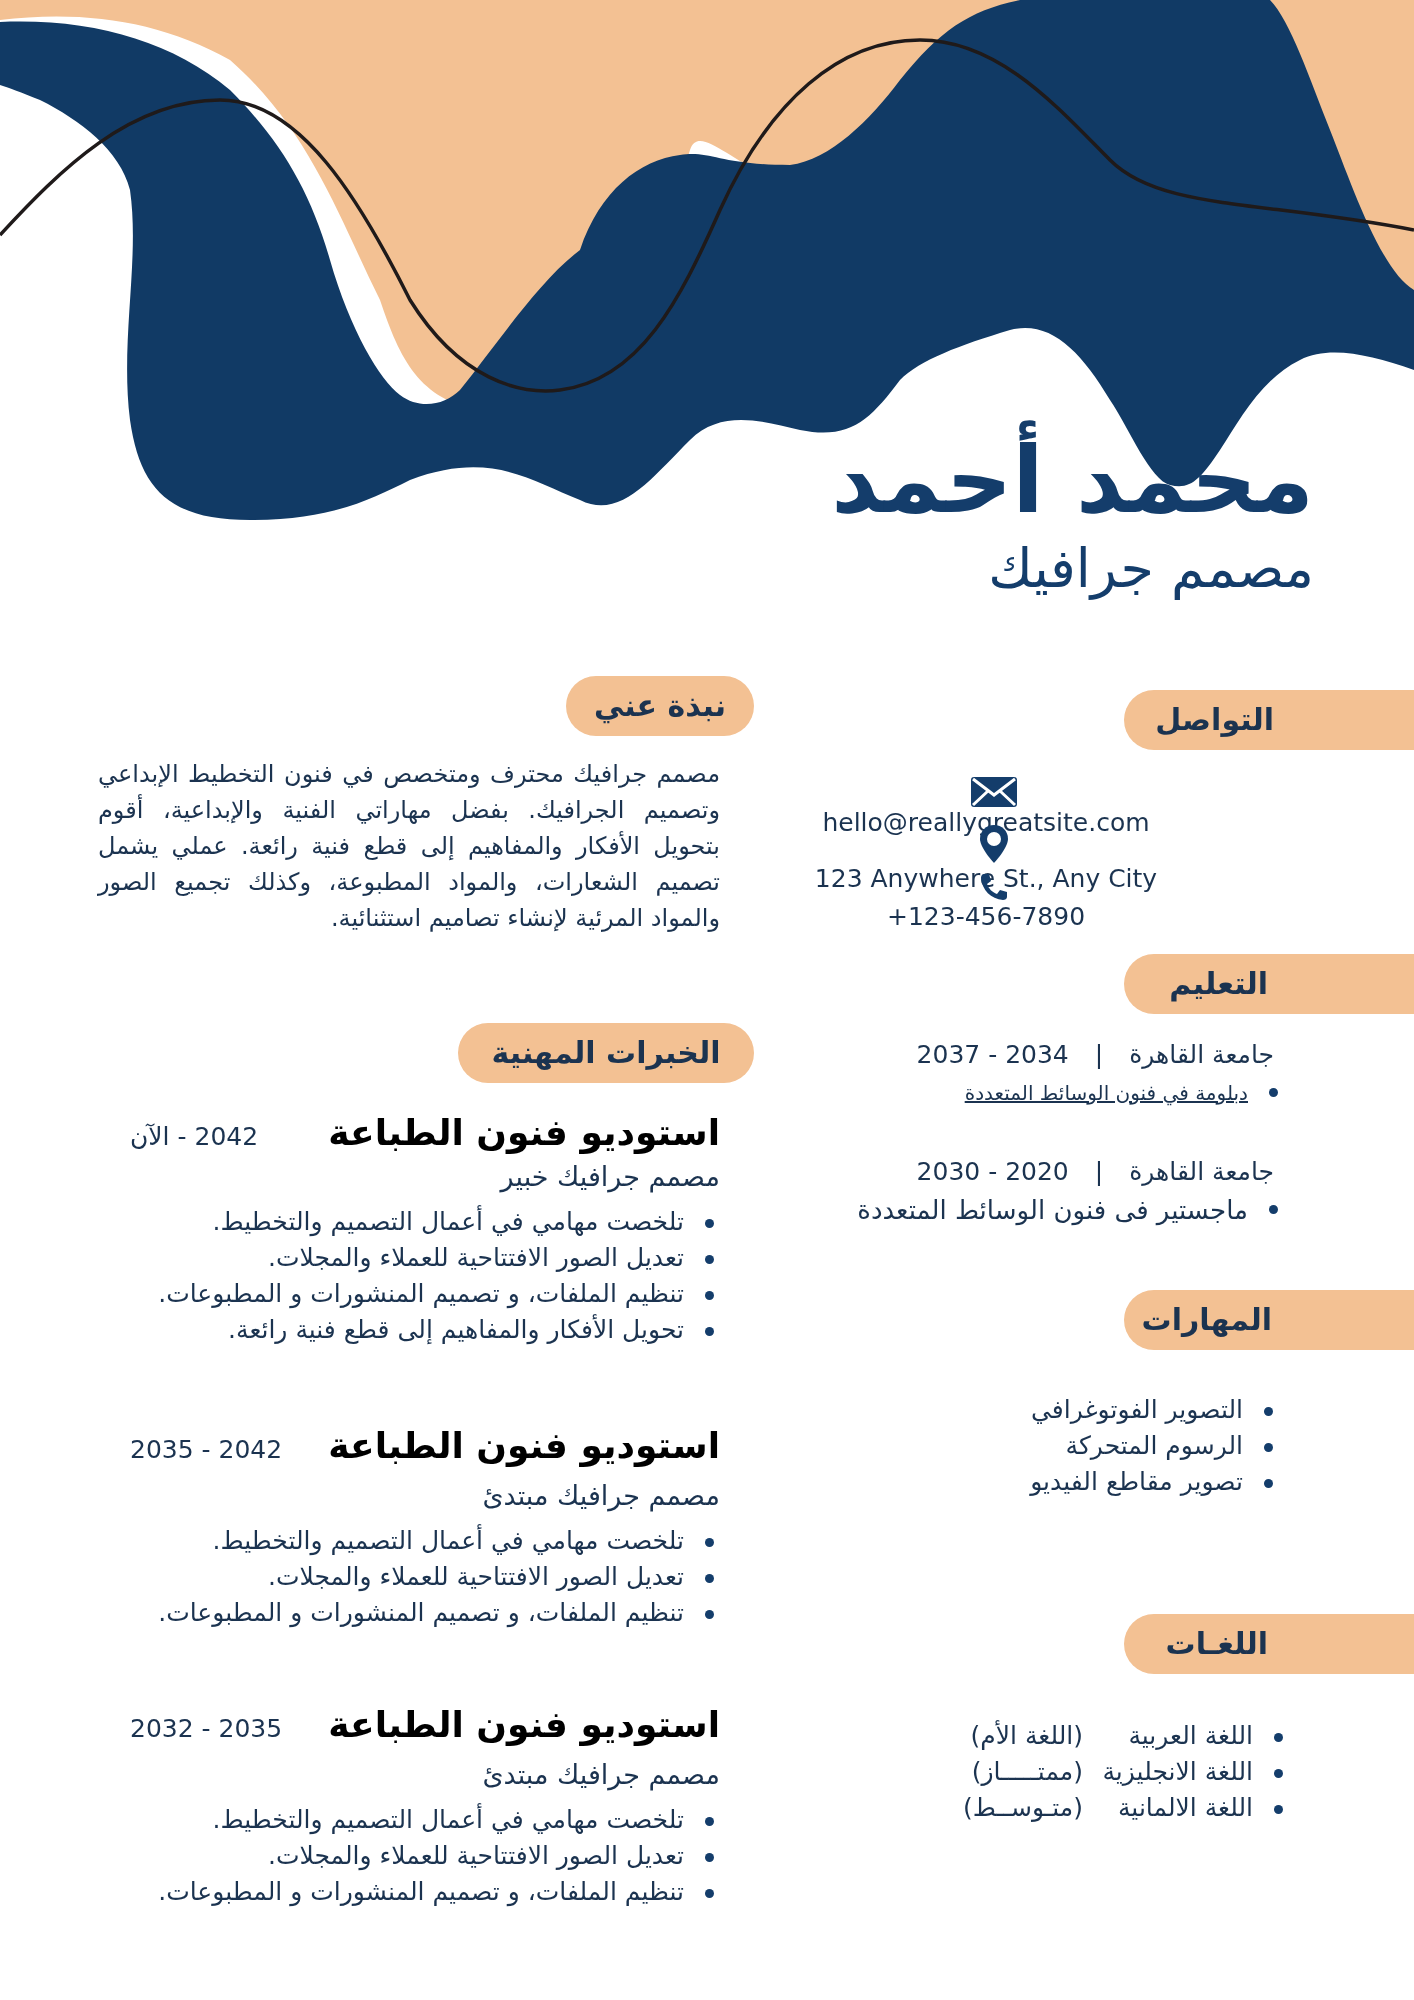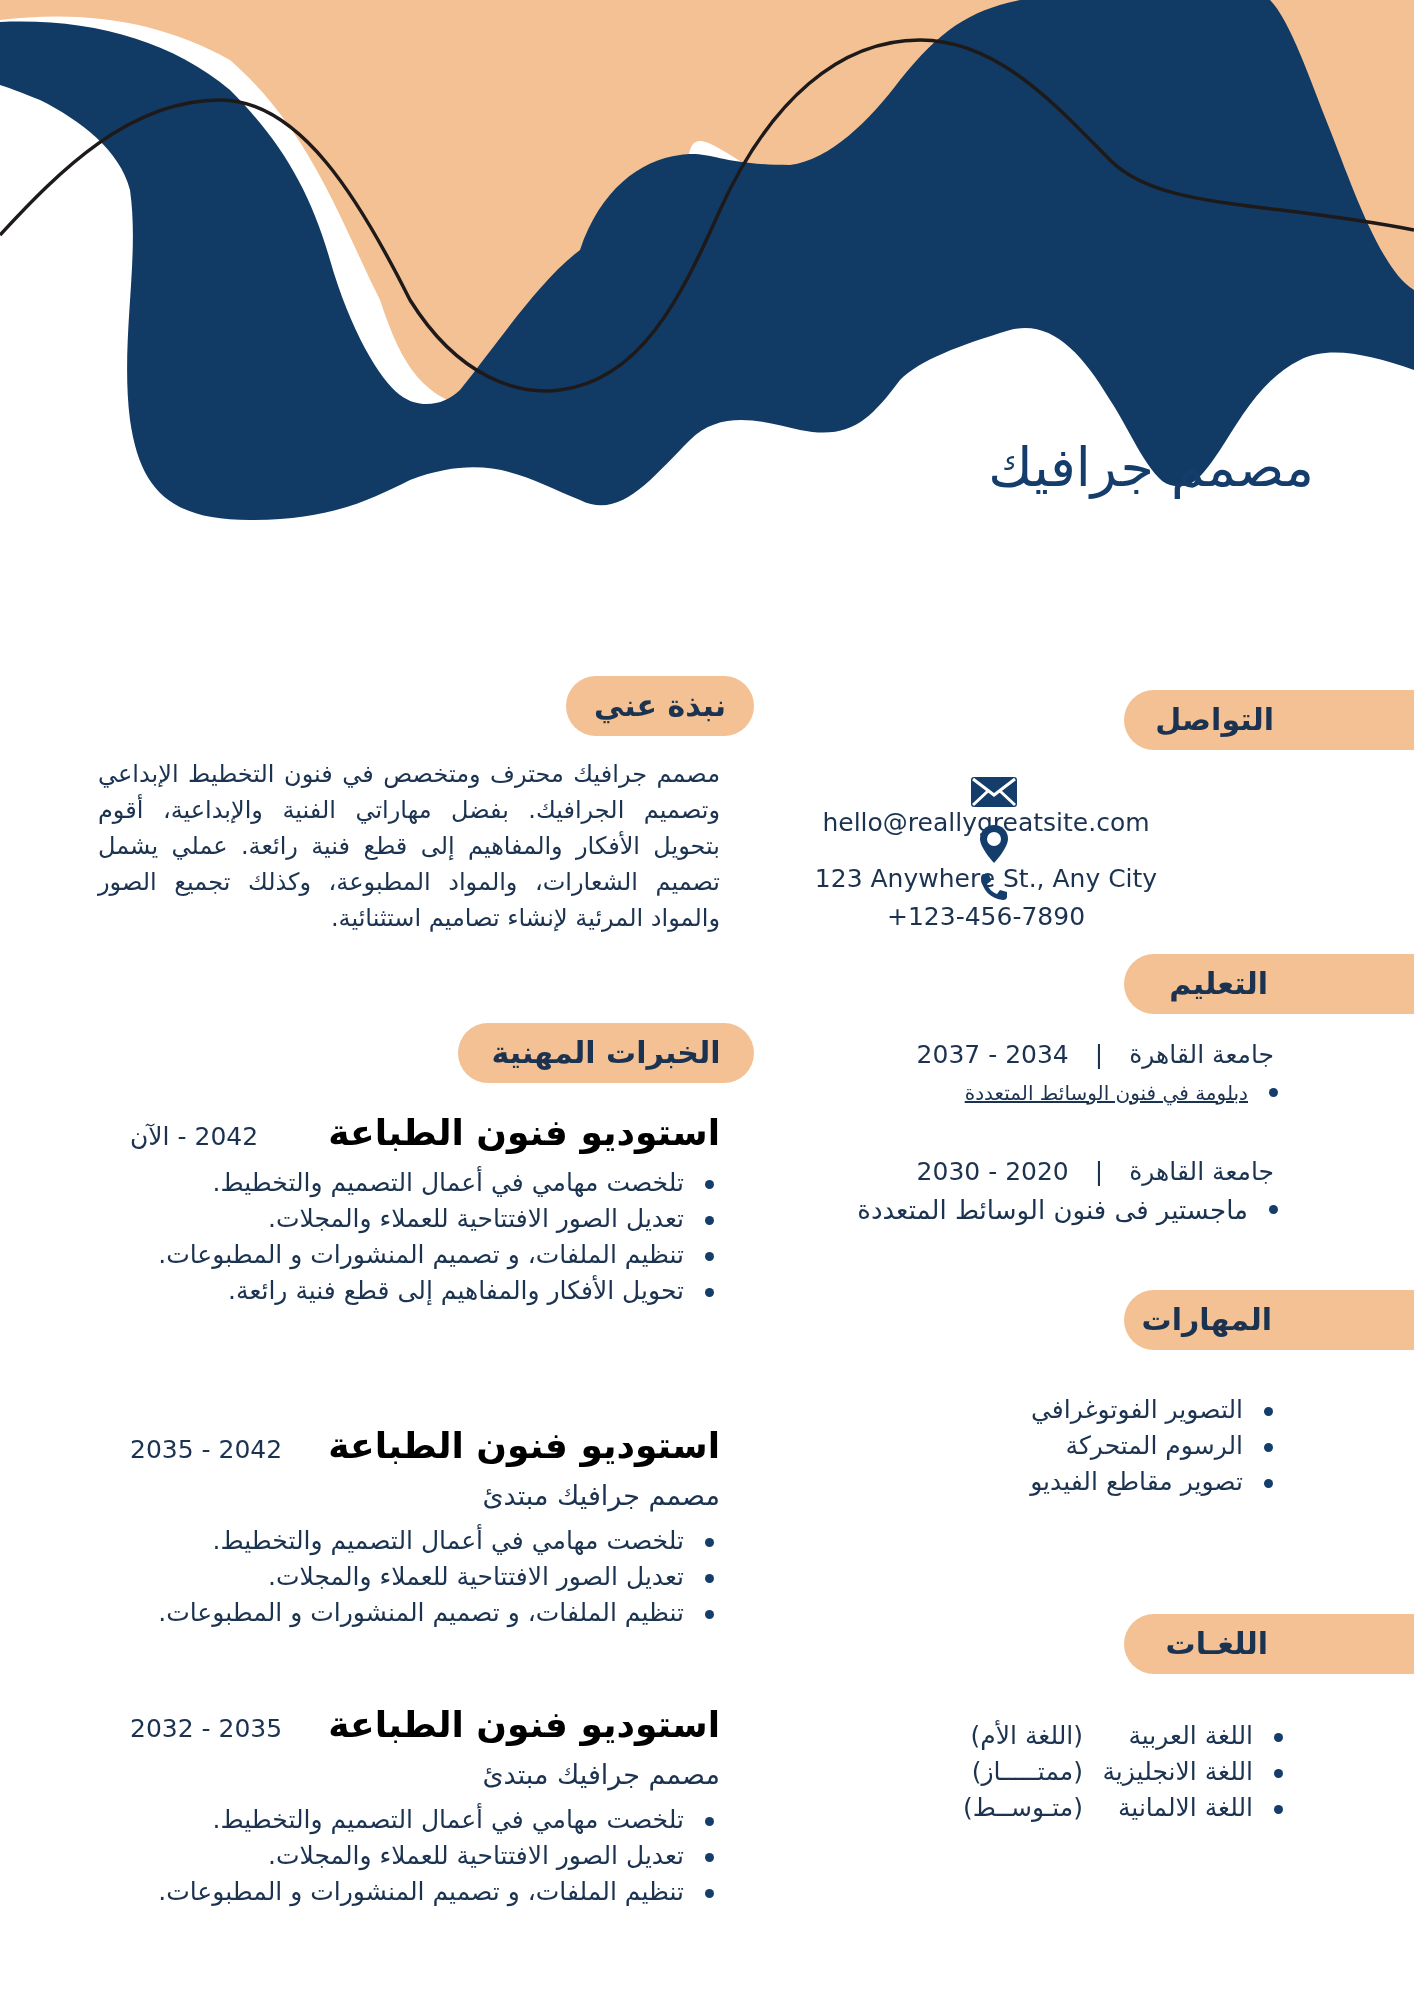--- a/index.html
+++ b/index.html
@@ -53,37 +53,39 @@
 
   <path d="M0,0 H1414 V290 C1380,280 1350,200 1330,140 C1310,80 1290,30 1270,0 Z" fill="#f3c193"></path>
   <path d="M0,0 H1040 C1000,60 960,150 900,180 C850,200 830,185 790,180 C740,175 700,120 690,150 C650,280 600,380 480,410 C420,400 400,360 380,300 C340,220 310,130 230,60 C160,20 80,10 0,20 Z" fill="#f3c193"></path>
 
   <path d="M0,22 C90,18 170,40 230,90 C280,140 310,190 330,260 C350,330 380,380 400,395 C420,410 445,405 460,390 C500,340 540,280 580,250 C600,190 640,160 680,155 C710,150 720,165 790,165 C830,160 870,120 900,80 C940,30 970,10 1020,0 H1270 C1290,20 1310,80 1330,130 C1350,180 1380,270 1414,290 V370 C1370,355 1330,345 1300,360 C1260,380 1240,420 1220,450 C1200,480 1190,490 1170,485 C1150,480 1130,430 1110,400 C1080,350 1050,320 1010,330 C960,345 920,360 900,380 C870,420 850,440 800,430 C760,420 720,410 690,440 C650,480 620,520 580,500 C530,480 490,450 410,480 C370,500 330,520 250,520 C170,520 140,490 130,420 C120,340 140,260 130,190 C120,150 80,120 40,100 C20,92 10,88 0,85 Z" fill="#113a65"></path>
 
   <path d="M0,235 C60,170 130,100 220,100 C300,100 360,200 410,300 C460,380 520,395 560,390 C640,380 680,300 720,210 C770,100 840,40 920,40 C1000,40 1060,110 1110,160 C1160,210 1260,200 1414,230" fill="none" stroke="#1f1a1a" stroke-width="3.5"></path>
 </svg>
 
 <div class="name-block">
+  <div class="name">محمد أحمد</div>
   <div class="job-title">مصمم جرافيك</div>
 </div>
 
 <div class="pill left" style="left:566px; top:676px; width:188px;">
   <span>نبذة عني</span>
 </div>
 <p class="para" style="left:98px; top:756px; width:622px;">مصمم جرافيك محترف ومتخصص في فنون التخطيط الإبداعي وتصميم الجرافيك. بفضل مهاراتي الفنية والإبداعية، أقوم بتحويل الأفكار والمفاهيم إلى قطع فنية رائعة. عملي يشمل تصميم الشعارات، والمواد المطبوعة، وكذلك تجميع الصور والمواد المرئية لإنشاء تصاميم استثنائية.</p>
 
 <div class="pill left" style="left:458px; top:992px; width:296px;margin-top:31px;">
   <span>الخبرات المهنية</span>
 </div>
 
 <div class="job" style="top:1112px;">
   <div class="job-head">
     <span class="job-company">استوديو فنون الطباعة</span>
     <span class="job-dates">2042 - الآن</span>
   </div>
+  <div class="job-role">مصمم جرافيك خبير</div>
   <ul class="bul">
     <li>تلخصت مهامي في أعمال التصميم والتخطيط.</li>
     <li>تعديل الصور الافتتاحية للعملاء والمجلات.</li>
     <li>تنظيم الملفات، و تصميم المنشورات و المطبوعات.</li>
     <li>تحويل الأفكار والمفاهيم إلى قطع فنية رائعة.</li>
   </ul>
 </div>
 
 <div class="job" style="top:1425px;">
   <div class="job-head">

